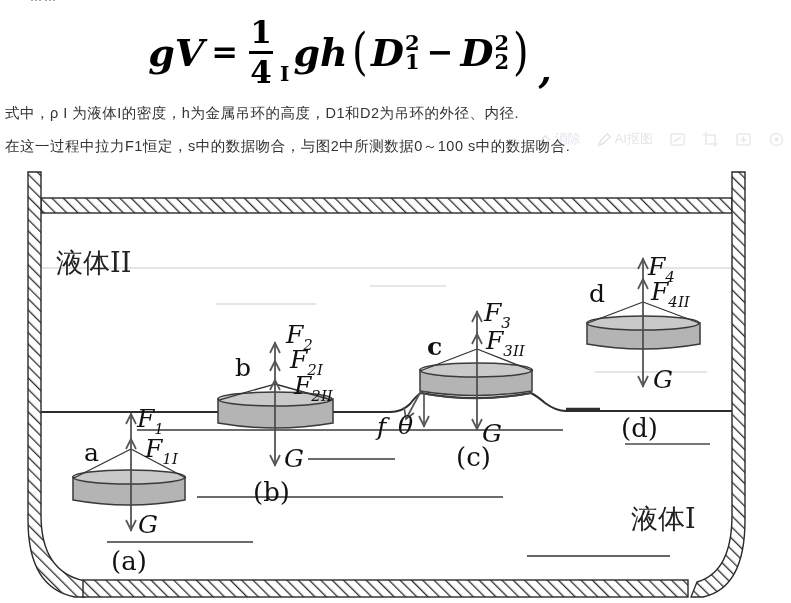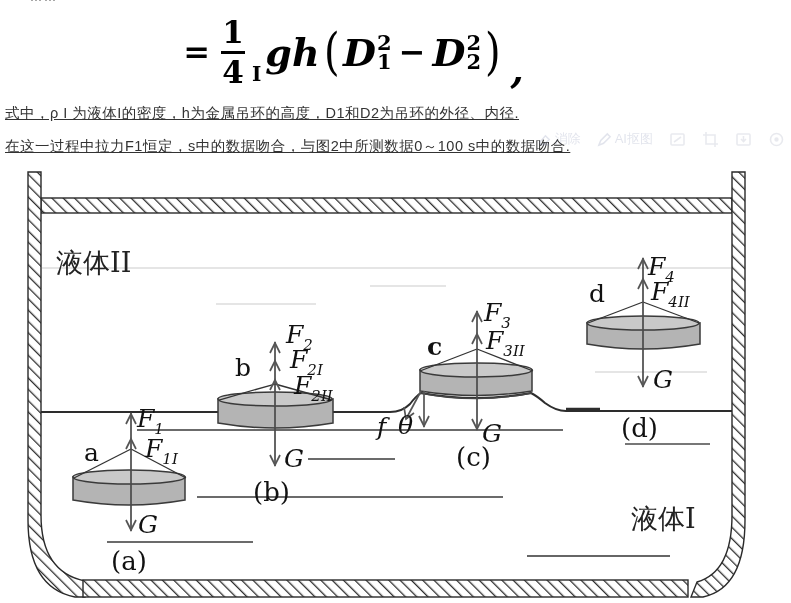--- a/index.html
+++ b/index.html
@@ -19,21 +19,21 @@
   .frac{display:flex;flex-direction:column;align-items:center;margin:0 4px;}
   .frac .fn{font-size:31px;line-height:31px;}
   .frac .bar{width:24px;border-top:3.5px solid #000;margin:3px 0;}
   .rsub{font-size:20px;align-self:flex-end;margin:0 2px 14px 3px;font-style:normal;}
   .gh{margin-left:2px;}
   .paren{font-size:50px;font-weight:normal;margin:0 2px;transform:scaleX(.8);}
   .dterm{display:flex;align-items:center;}
   .supsub{display:flex;flex-direction:column;font-size:21px;line-height:19px;font-style:normal;margin-left:1px;}
   .comma{margin-left:6px;align-self:flex-end;margin-bottom:8px;}
 
-  .para{position:absolute;left:5px;color:#333;font-size:14.5px;letter-spacing:.5px;white-space:nowrap;text-decoration:underline;}
+  .para{position:absolute;left:5px;color:#333;font-size:14.5px;letter-spacing:.5px;white-space:nowrap;}
   .p1{top:104px;}
   .p2{top:137px;}
 
   
   .fx-toolbar{position:absolute;right:6px;top:130px;display:flex;align-items:center;gap:16px;
               opacity:.22;color:#7d87ad;font-size:13px;}
   .fx-item{display:flex;align-items:center;gap:3px;}
   .fx-ic{width:15px;height:15px;display:inline-block;}
   .fx-ic svg{width:15px;height:15px;stroke:#7d87ad;fill:none;stroke-width:1.6;}
   .fx-btn{width:17px;height:17px;}
@@ -48,20 +48,21 @@
   .tagb{font-size:25px;font-weight:bold;}
   .cap{font-size:26px;}
   .liq{font-size:27px;fill:#222;}
 </style>
 </head>
 <body>
 
 <div class="frag"><span>⋯⋯</span></div>
 
 <div class="formula">
+  <span class="it big">gV</span>
   <span class="eq">=</span>
   <span class="frac">
     <span class="fn">1</span>
     <span class="bar"></span>
     <span class="fn">4</span>
   </span>
   <span class="rsub">I</span>
   <span class="it big gh">gh</span>
   <span class="paren">(</span>
   <span class="dterm">

